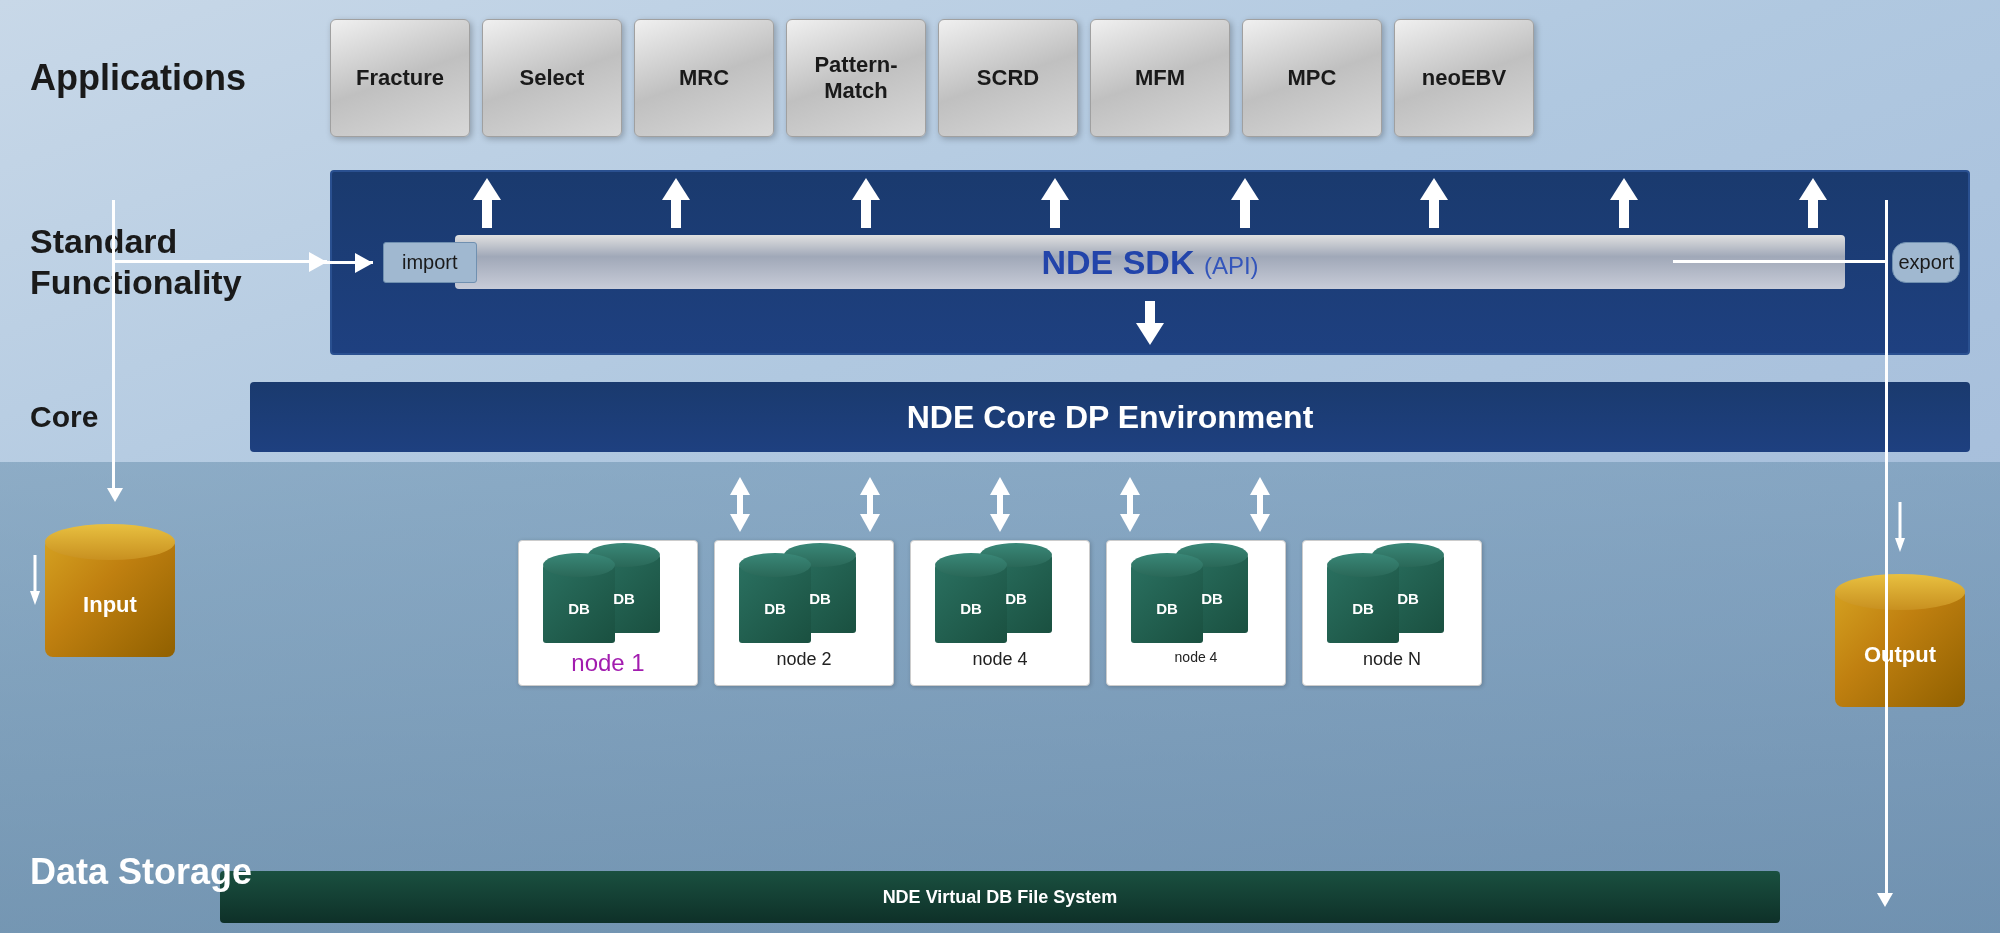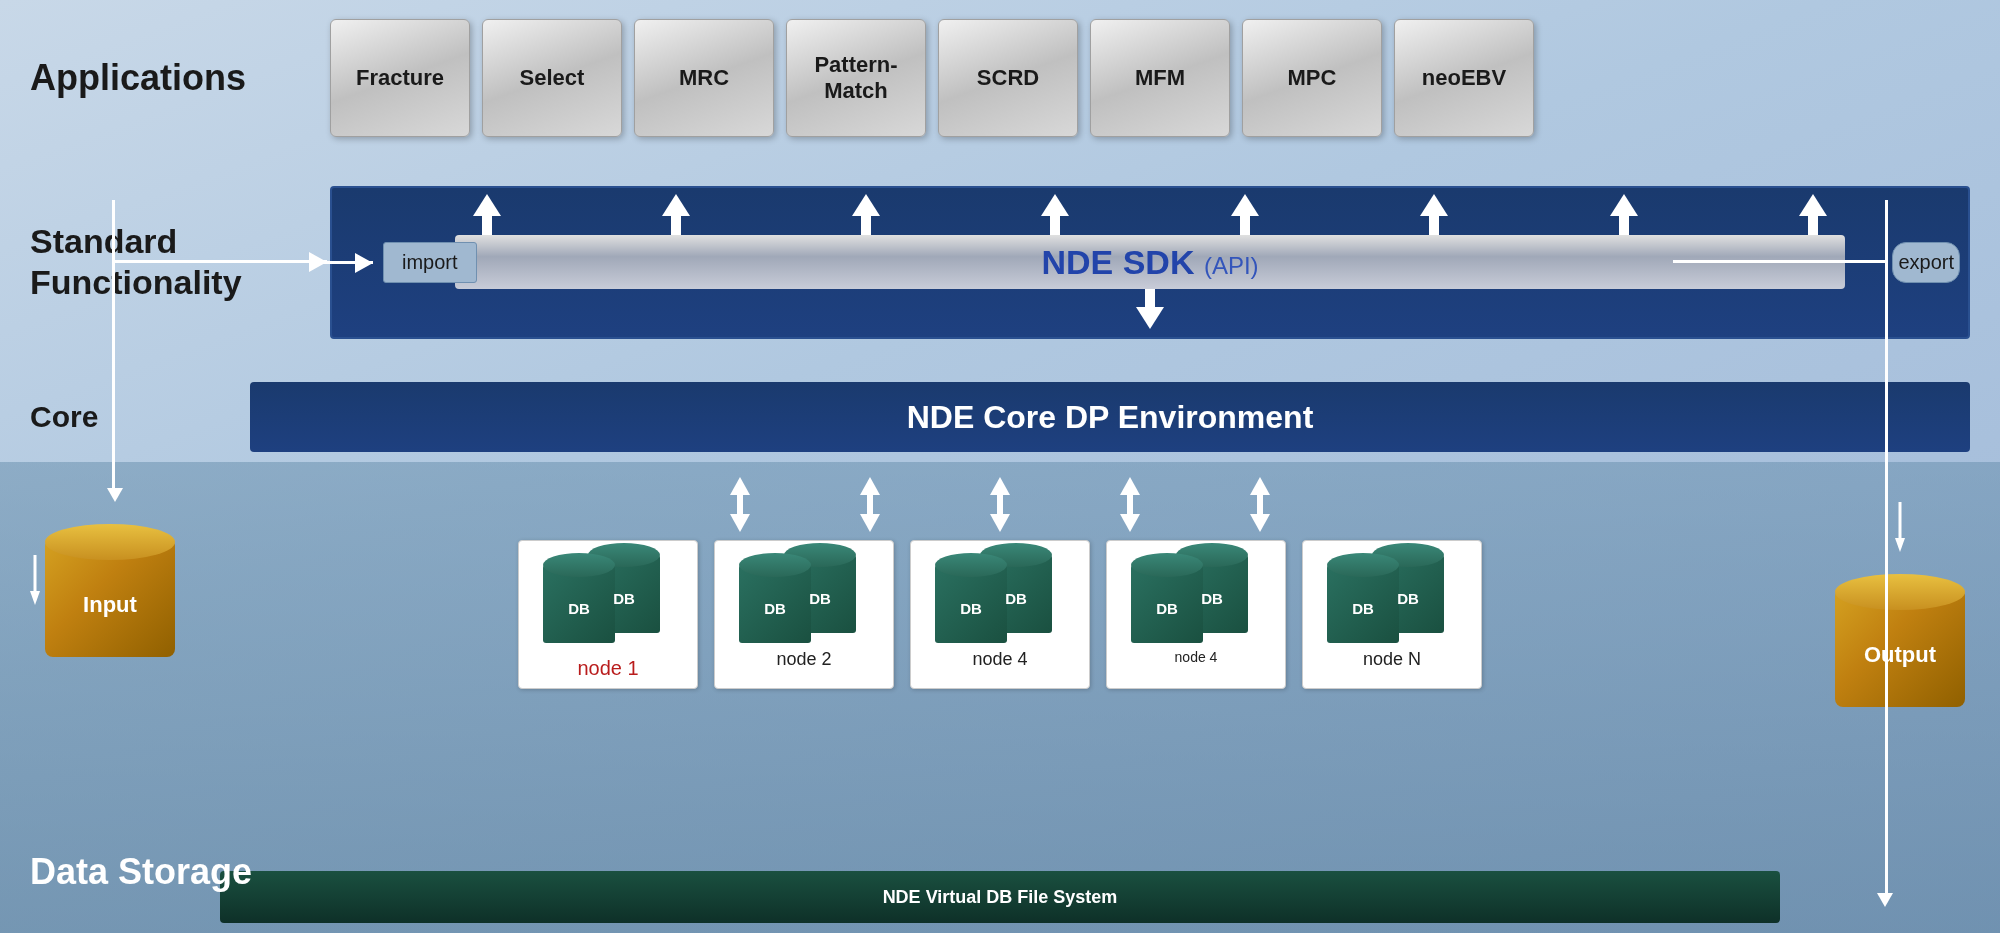--- a/index.html
+++ b/index.html
@@ -56,21 +56,21 @@
     .standard-section {
       position: absolute;
       top: 152px; left: 0; right: 0;
       height: 220px;
       display: flex;
       align-items: center;
       padding: 0 30px;
     }
     .sdk-block {
       flex: 1;
-      height: 153px;
+      height: 185px;
       background: linear-gradient(180deg, #1a3a6e 0%, #1e4080 100%);
       border: 2px solid #2a5090;
       border-radius: 4px;
       position: relative;
       display: flex;
       align-items: center;
       justify-content: center;
     }
     .sdk-bar {
       width: 85%;
@@ -368,21 +368,21 @@
           <div style="position:absolute; left:45px; top:0; width:72px; height:78px; background:linear-gradient(135deg, #2a7060 0%, #1a5040 100%); border-radius:3px; display:flex; align-items:center; justify-content:center;">
             <div style="position:absolute; top:-12px; left:0; right:0; height:24px; background:linear-gradient(180deg, #3a8878 0%, #2a6858 100%); border-radius:50%;"></div>
             <span style="font-size:15px; font-weight:bold; color:white; position:relative; z-index:2; margin-top:8px;">DB</span>
           </div>
 
           <div style="position:absolute; left:0; top:10px; width:72px; height:78px; background:linear-gradient(135deg, #2a7060 0%, #1a5040 100%); border-radius:3px; display:flex; align-items:center; justify-content:center;">
             <div style="position:absolute; top:-12px; left:0; right:0; height:24px; background:linear-gradient(180deg, #3a8878 0%, #2a6858 100%); border-radius:50%;"></div>
             <span style="font-size:15px; font-weight:bold; color:white; position:relative; z-index:2; margin-top:8px;">DB</span>
           </div>
         </div>
-        <div style="font-size:20px; color:#b91c1c; margin-top:12px;">node 1</div>
+        <div style="font-size:24px; color:#a21caf; margin-top:4px;">node 1</div>
       </div>
 
       <div class="node-box">
         <div style="position:relative; width:130px; height:90px;">
           <div style="position:absolute; left:45px; top:0; width:72px; height:78px; background:linear-gradient(135deg, #2a7060 0%, #1a5040 100%); border-radius:3px; display:flex; align-items:center; justify-content:center;">
             <div style="position:absolute; top:-12px; left:0; right:0; height:24px; background:linear-gradient(180deg, #3a8878 0%, #2a6858 100%); border-radius:50%;"></div>
             <span style="font-size:15px; font-weight:bold; color:white; position:relative; z-index:2; margin-top:8px;">DB</span>
           </div>
           <div style="position:absolute; left:0; top:10px; width:72px; height:78px; background:linear-gradient(135deg, #2a7060 0%, #1a5040 100%); border-radius:3px; display:flex; align-items:center; justify-content:center;">
             <div style="position:absolute; top:-12px; left:0; right:0; height:24px; background:linear-gradient(180deg, #3a8878 0%, #2a6858 100%); border-radius:50%;"></div>

